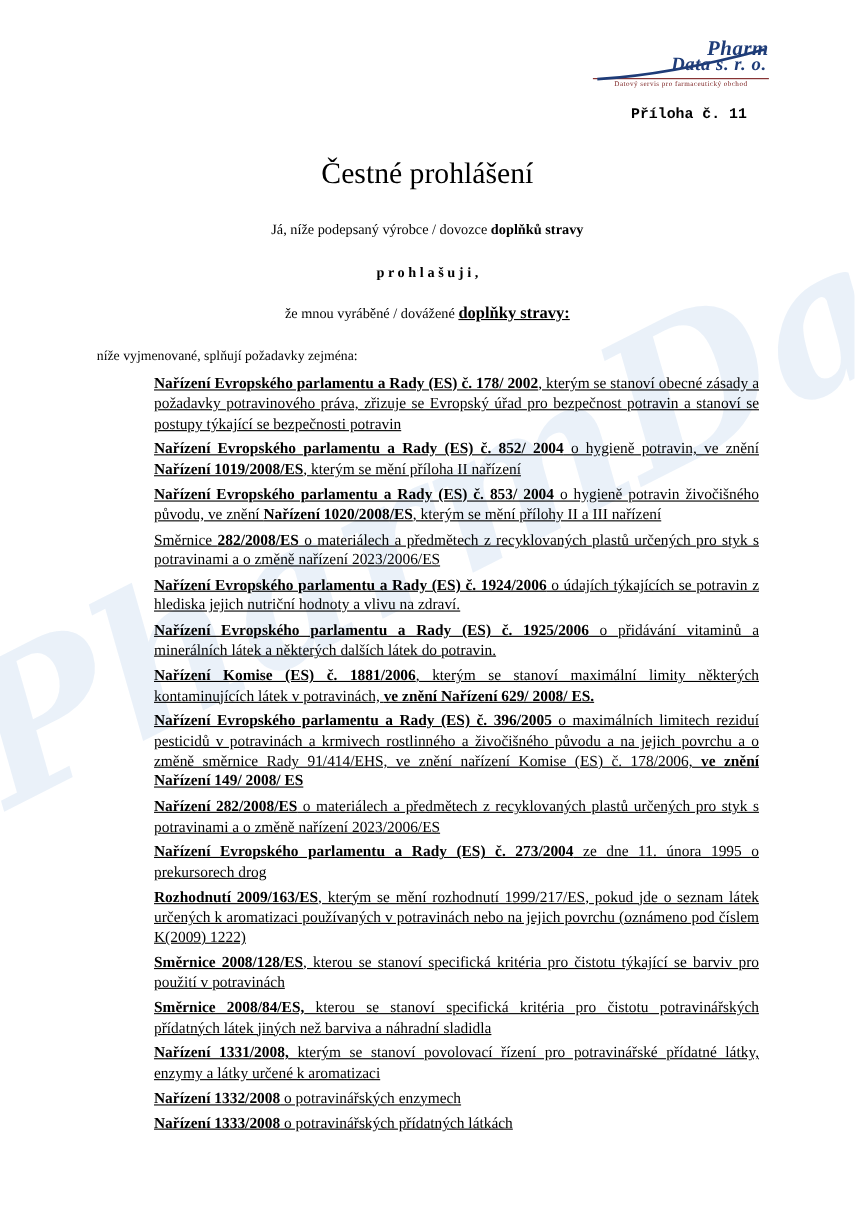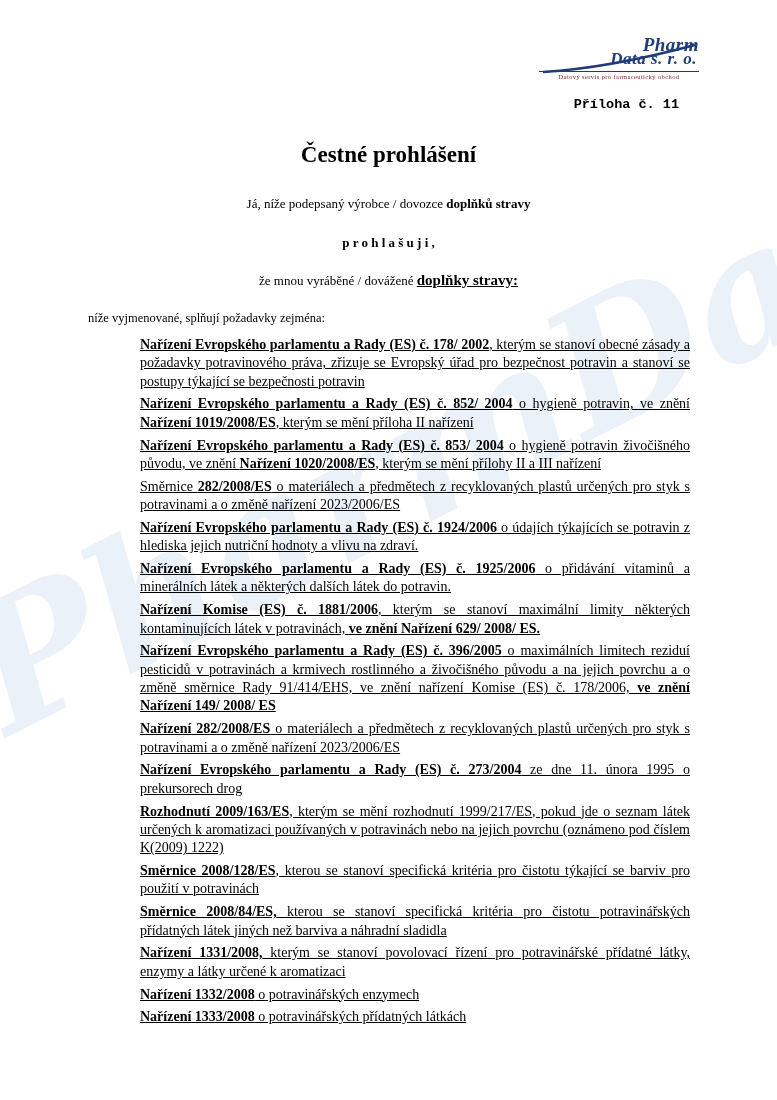--- a/index.html
+++ b/index.html
@@ -49,21 +49,21 @@
   }
 
   .attachment {
     position:absolute; top:97px; right:98px;
     font-weight:bold; font-size:13.5px;font-family:Liberation Mono, monospace;
   }
 
   .title {
     margin:0; padding-top:142px;
     text-align:center;
-    font-size:23px; font-weight:bold;
+    font-size:27px; font-weight:normal;
   }
   .center-line { text-align:center; font-size:13px; margin:0; }
   .line1 { margin-top:28px; }
   .line2 { margin-top:23px; font-weight:bold; }
   .line3 { margin-top:21px; }
   .line4 {
     margin:22px 0 0 88px;
     font-size:12.5px;
   }
 

